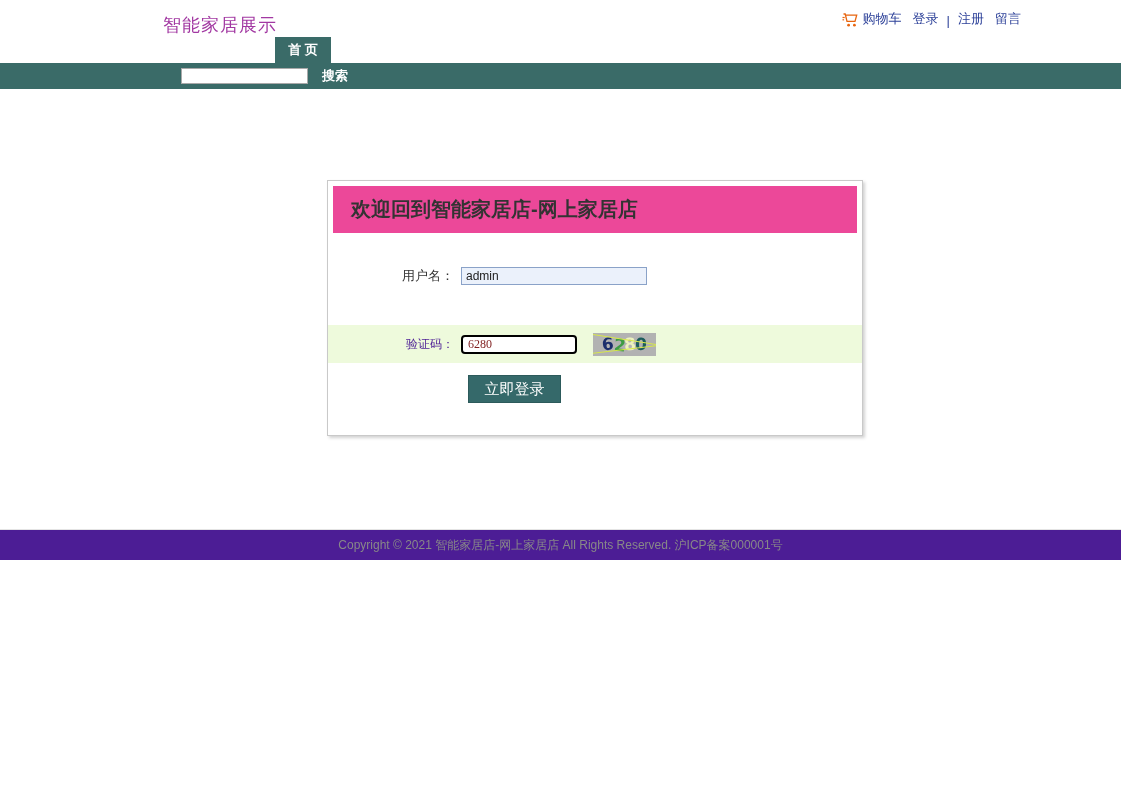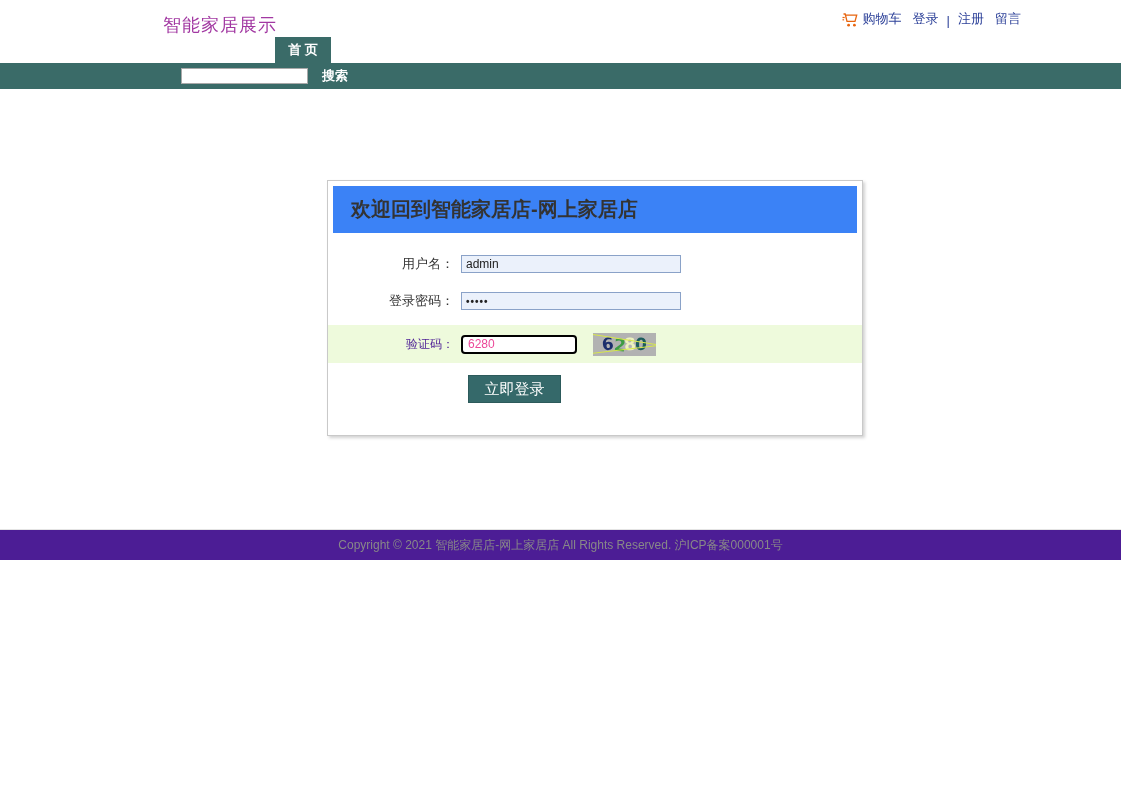--- a/index.html
+++ b/index.html
@@ -46,47 +46,47 @@
   }
   
   .main { position:relative; height:440px; background:#fff; }
   .login-box {
     position:absolute; left:327px; top:91px; width:536px; height:256px;
     background:#fff; border:1px solid #c9c9c9;
     box-shadow:2px 2px 3px rgba(0,0,0,0.18);
   }
   .login-title {
     position:absolute; left:5px; right:5px; top:5px; height:47px;
-    background:#3b82f6; display:flex; align-items:center;
+    background:#ec4899; display:flex; align-items:center;
     padding-left:18px; font-size:20px; font-weight:bold; color:#333;
   }
   .form-row {
     position:absolute; left:0; right:0; height:30px;
-    display:flex; align-items:flex-start;
+    display:flex; align-items:flex-end;
   }
   .form-row label {
     width:126px; text-align:right; font-size:13px; color:#333; margin-right:7px;
   }
   .row-username { top:74px; }
   .row-password { top:111px; }
   .text-input {
-    width:220px; height:18px; background:#EBF1FB; border:1px solid #8AA2C8;
+    width:186px; height:18px; background:#EBF1FB; border:1px solid #8AA2C8;
     font-size:12px; padding:0 4px; color:#222;
   }
   .row-password .text-input { font-size:10px; font-weight:bold; letter-spacing:1px; }
   .captcha-band {
     position:absolute; left:0; right:0; top:144px; height:38px;
     background:#EEFADC; display:flex; align-items:center;
   }
   .captcha-band label {
     width:126px; text-align:right; font-size:12px; color:#4c1d95; margin-right:7px;
   }
   .captcha-input {
     width:116px; height:19px; background:#fff; border:2px solid #000;
-    border-radius:4px; font-size:12px; padding:0 5px; color:#ec4899; outline:none;
+    border-radius:4px; font-size:12px; padding:0 5px; color:#7f1d1d; outline:none;font-family:Liberation Serif, serif;
   }
   .captcha-img {
     margin-left:16px; width:63px; height:23px; background:#b2b2b2;
     position:relative; overflow:hidden; cursor:pointer;
     display:flex; align-items:center; justify-content:center;
     font-family:"DejaVu Sans",sans-serif;
   }
   .captcha-img .d {
     font-size:17px; font-weight:bold; line-height:1; display:inline-block;
   }
@@ -142,24 +142,20 @@
 
 <div class="main">
   <div class="login-box">
     <div class="login-title">欢迎回到智能家居店-网上家居店</div>
 
     <div class="form-row row-username">
       <label>用户名：</label>
       <input class="text-input" type="text" value="admin" style="">
     </div>
 
-    <div class="form-row row-password">
-      <label>登录密码：</label>
-      <input class="text-input" type="text" value="•••••" style="">
-    </div>
 
     <div class="captcha-band">
       <label>验证码：</label>
       <input class="captcha-input" type="text" value="6280" style="">
       <div class="captcha-img">
         <span class="d d1">6</span>
         <span class="d d2">2</span>
         <span class="d d3">8</span>
         <span class="d d4">0</span>
         <i class="noise n1"></i>

